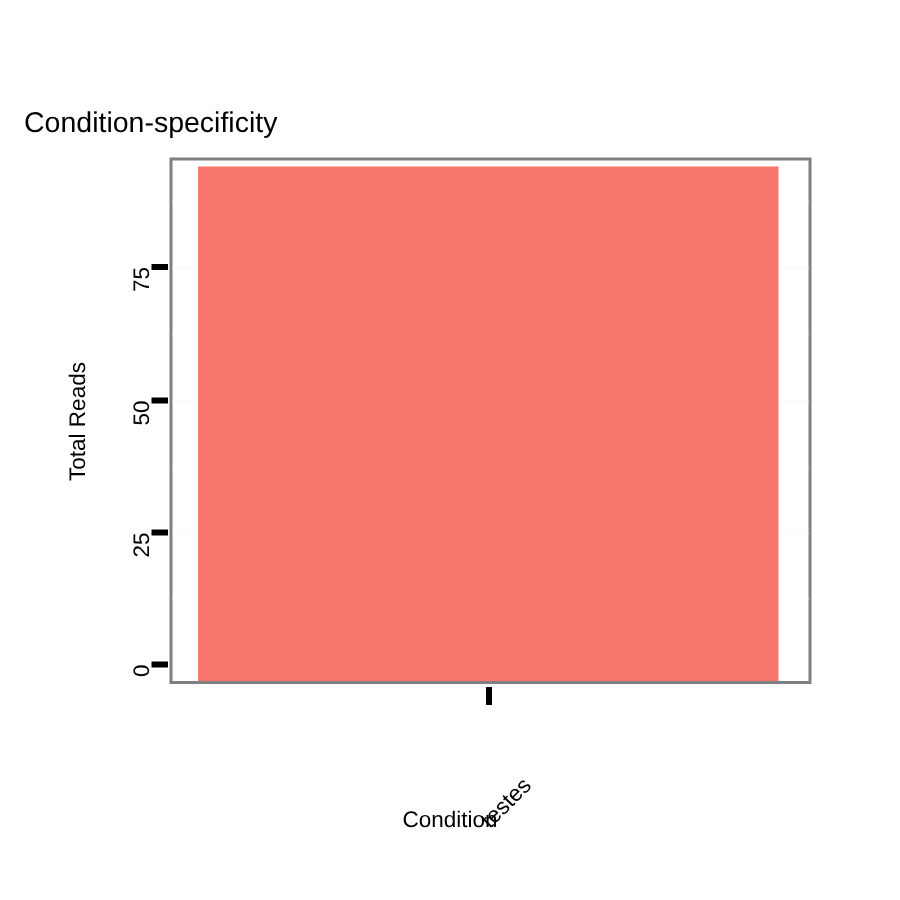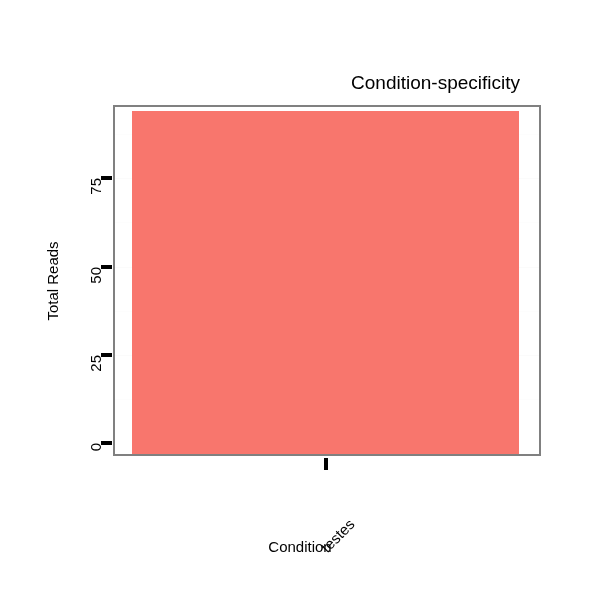--- a/index.html
+++ b/index.html
@@ -19,25 +19,26 @@
     background: #ffffff;
     overflow: hidden;
   }
 
   
   #chart-title {
     position: absolute;
     left: 0;
     top: 72px;
     width: 520px;
-    text-align: right;
+    text-align: left;
     font-size: 19px;
     color: #000000;
     line-height: 22px;
     white-space: nowrap;
+    padding-left: 16px;
   }
 
   
   #plot-panel {
     position: absolute;
     left: 113px;
     top: 105px;
     width: 428px;
     height: 351px;
     background: #ffffff;

